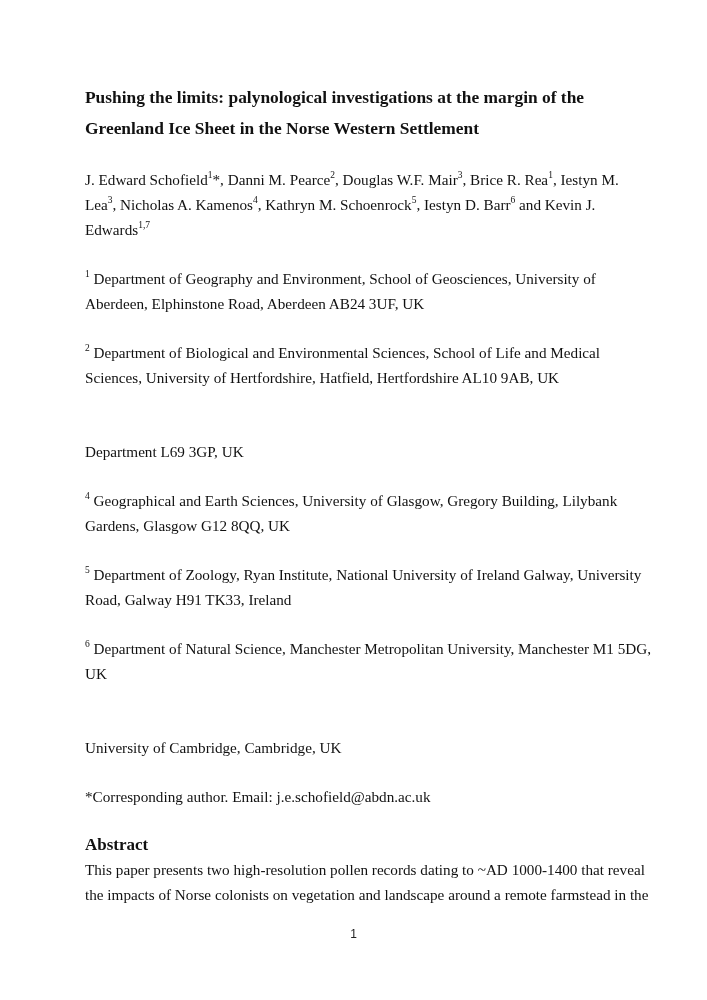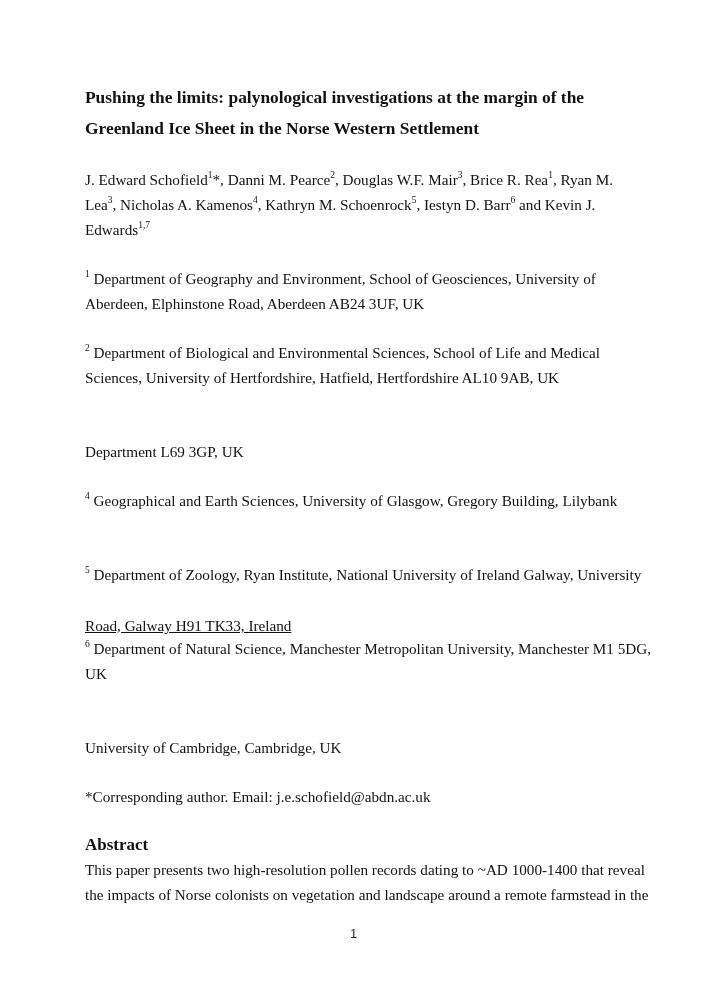--- a/index.html
+++ b/index.html
@@ -56,41 +56,42 @@
   </style>
 </head>
 <body>
 
 <div class="page">
 
   <div class="line title" style="top:88px;">Pushing the limits: palynological investigations at the margin of the</div>
   <div class="line title" style="top:119px;">Greenland Ice Sheet in the Norse Western Settlement</div>
 
   <div class="line" style="top:171px;">
-    <span>J. Edward Schofield</span><sup>1</sup><span>*, Danni M. Pearce</span><sup>2</sup><span>, Douglas W.F. Mair</span><sup>3</sup><span>, Brice R. Rea</span><sup>1</sup><span>, Ryan M.</span>
+    <span>J. Edward Schofield</span><sup>1</sup><span>*, Danni M. Pearce</span><sup>2</sup><span>, Douglas W.F. Mair</span><sup>3</sup><span>, Brice R. Rea</span><sup>1</sup><span>, Iestyn M.</span>
   </div>
   <div class="line" style="top:196px;">
     <span>Lea</span><sup>3</sup><span>, Nicholas A. Kamenos</span><sup>4</sup><span>, Kathryn M. Schoenrock</span><sup>5</sup><span>, Iestyn D. Barr</span><sup>6</sup><span> and Kevin J.</span>
   </div>
   <div class="line" style="top:221px;">
     <span>Edwards</span><sup>1,7</sup>
   </div>
 
   <div class="line" style="top:270px;"><sup>1</sup><span> Department of Geography and Environment, School of Geosciences, University of</span></div>
   <div class="line" style="top:295px;">Aberdeen, Elphinstone Road, Aberdeen AB24 3UF, UK</div>
 
   <div class="line" style="top:344px;"><sup>2</sup><span> Department of Biological and Environmental Sciences, School of Life and Medical</span></div>
   <div class="line" style="top:369px;">Sciences, University of Hertfordshire, Hatfield, Hertfordshire AL10 9AB, UK</div>
 
   <div class="line" style="top:443px;">Department L69 3GP, UK</div>
 
   <div class="line" style="top:492px;"><sup>4</sup><span> Geographical and Earth Sciences, University of Glasgow, Gregory Building, Lilybank</span></div>
+  <div class="line" style="top:517px;">Gardens, Glasgow G12 8QQ, UK</div>
 
   <div class="line" style="top:566px;"><sup>5</sup><span> Department of Zoology, Ryan Institute, National University of Ireland Galway, University</span></div>
-  <div class="line" style="top:617px;text-decoration:underline;">Road, Galway H91 TK33, Ireland</div>
+  <div class="line" style="top:591px;">Road, Galway H91 TK33, Ireland</div>
 
   <div class="line" style="top:640px;"><sup>6</sup><span> Department of Natural Science, Manchester Metropolitan University, Manchester M1 5DG,</span></div>
   <div class="line" style="top:665px;">UK</div>
 
   <div class="line" style="top:788px;">*Corresponding author. Email: j.e.schofield@abdn.ac.uk</div>
 
   <div class="line" style="top:739px;">University of Cambridge, Cambridge, UK</div>
 
   <div class="line heading" style="top:836px;">Abstract</div>
   <div class="line" style="top:861px;">This paper presents two high-resolution pollen records dating to ~AD 1000-1400 that reveal</div>

